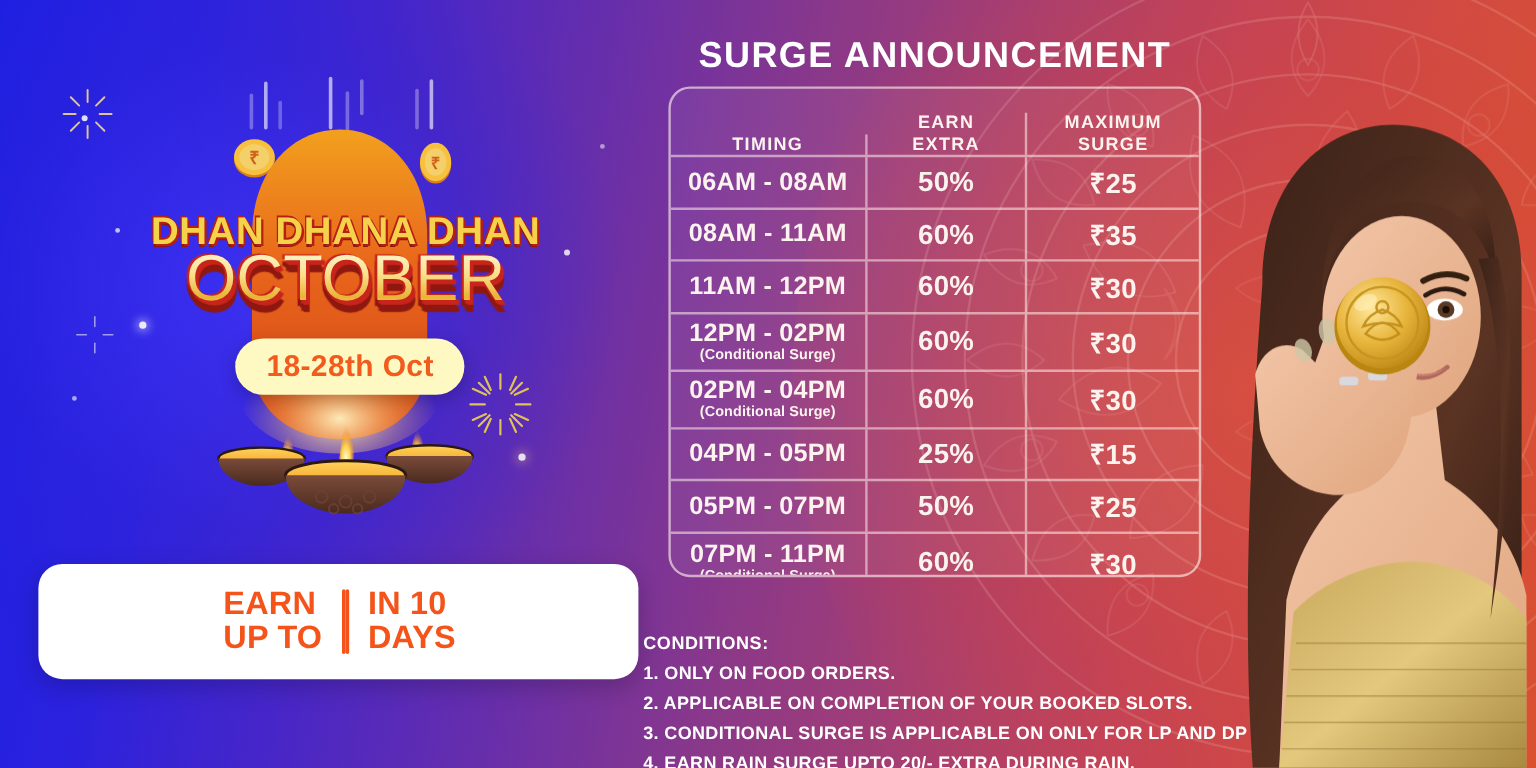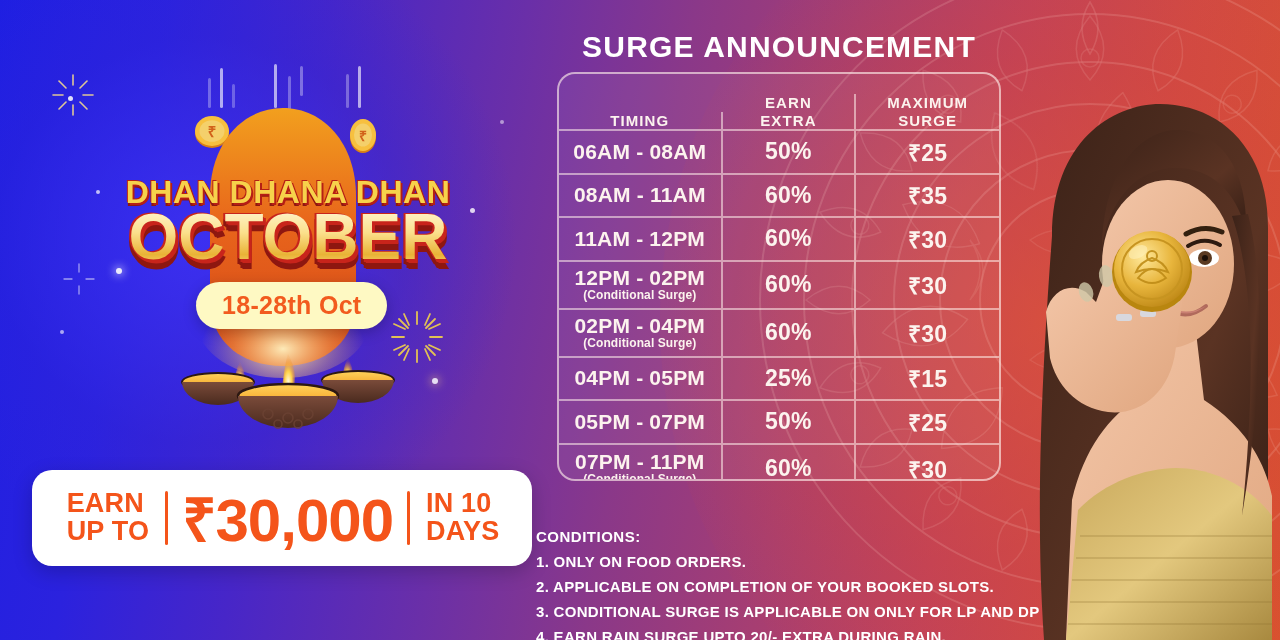--- a/index.html
+++ b/index.html
@@ -90,21 +90,21 @@
     text-shadow:
       0 0 0 #C8241B,
       2px 2px 0 #B51F15,
       -1px -1px 0 #B51F15,
       0 3px 0 #8E1710;
     white-space:nowrap;
     margin-top:16px;
   }
   .l-main {
     margin-top:-4px;
-    font-size:64px; font-weight:bold; letter-spacing:0px; line-height:.96;
+    font-size:54px; font-weight:normal; letter-spacing:0px; line-height:.96;
     background:linear-gradient(180deg,#FFF6D2 0%,#FBE08C 42%,#E9B336 78%,#F7D879 100%);
     -webkit-background-clip:text; background-clip:text; color:transparent;
     filter:drop-shadow(3px 4px 0 #C8241B) drop-shadow(-2px -1px 0 #C8241B) drop-shadow(0 6px 0 #8E1710);
     white-space:nowrap;
   }
 
   .date-pill {
     position:absolute; left:118px; top:186px;
     min-width:184px; padding:9px 26px;
     background:#fef9c3; border-radius:30px;
@@ -444,21 +444,20 @@
           <circle cx="126" cy="90" r="4"></circle>
         </g>
       </g>
     </svg>
   </div>
 
   <div class="earn-banner">
     <div class="earn-left">EARN
 UP TO</div>
     <div class="earn-div"></div>
-    <div class="earn-amount">₹30,000</div>
     <div class="earn-div"></div>
     <div class="earn-right">IN 10
 DAYS</div>
   </div>
 
   <div class="surge-title">SURGE  ANNOUNCEMENT</div>
 
   <div class="surge-table">
 
     <div class="st-row st-head">

